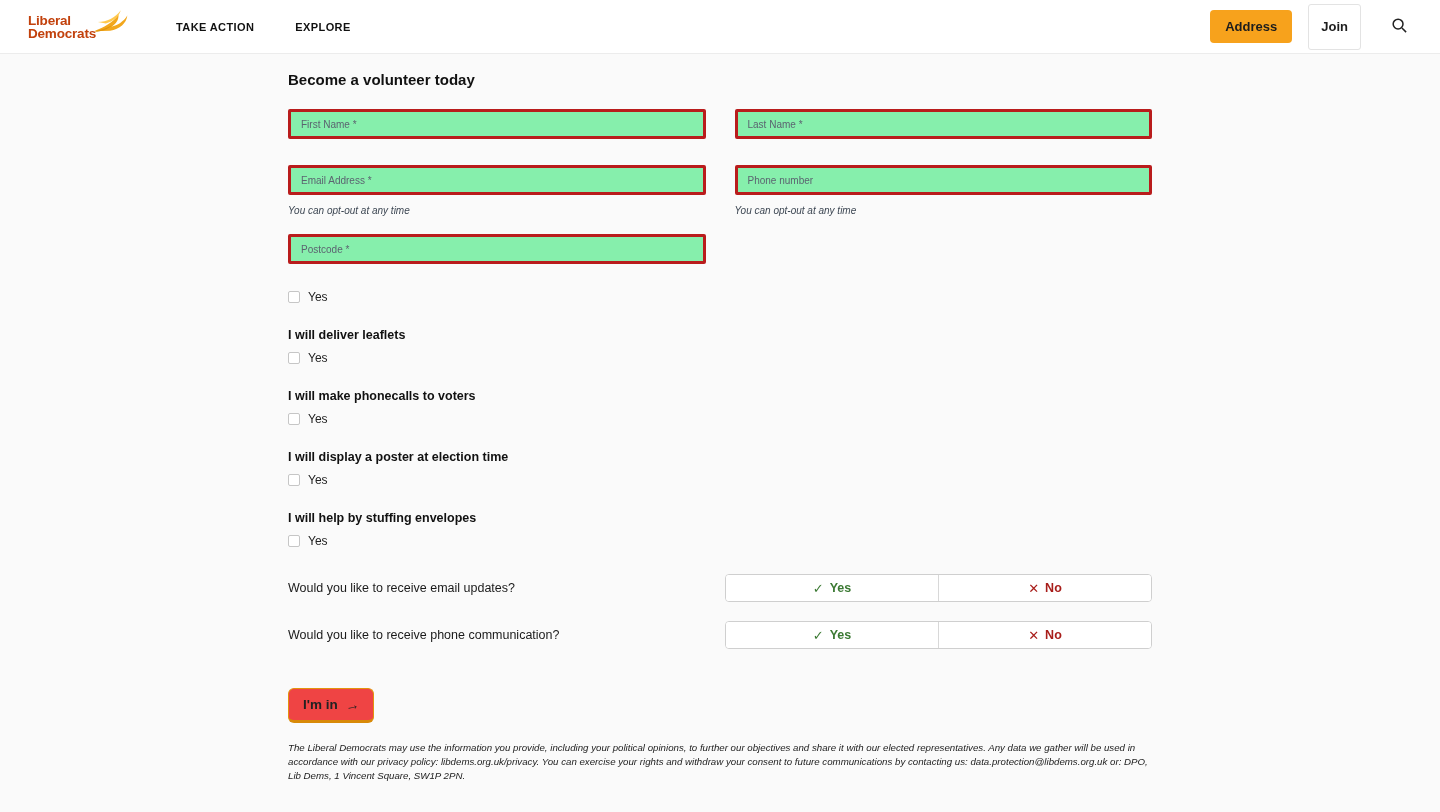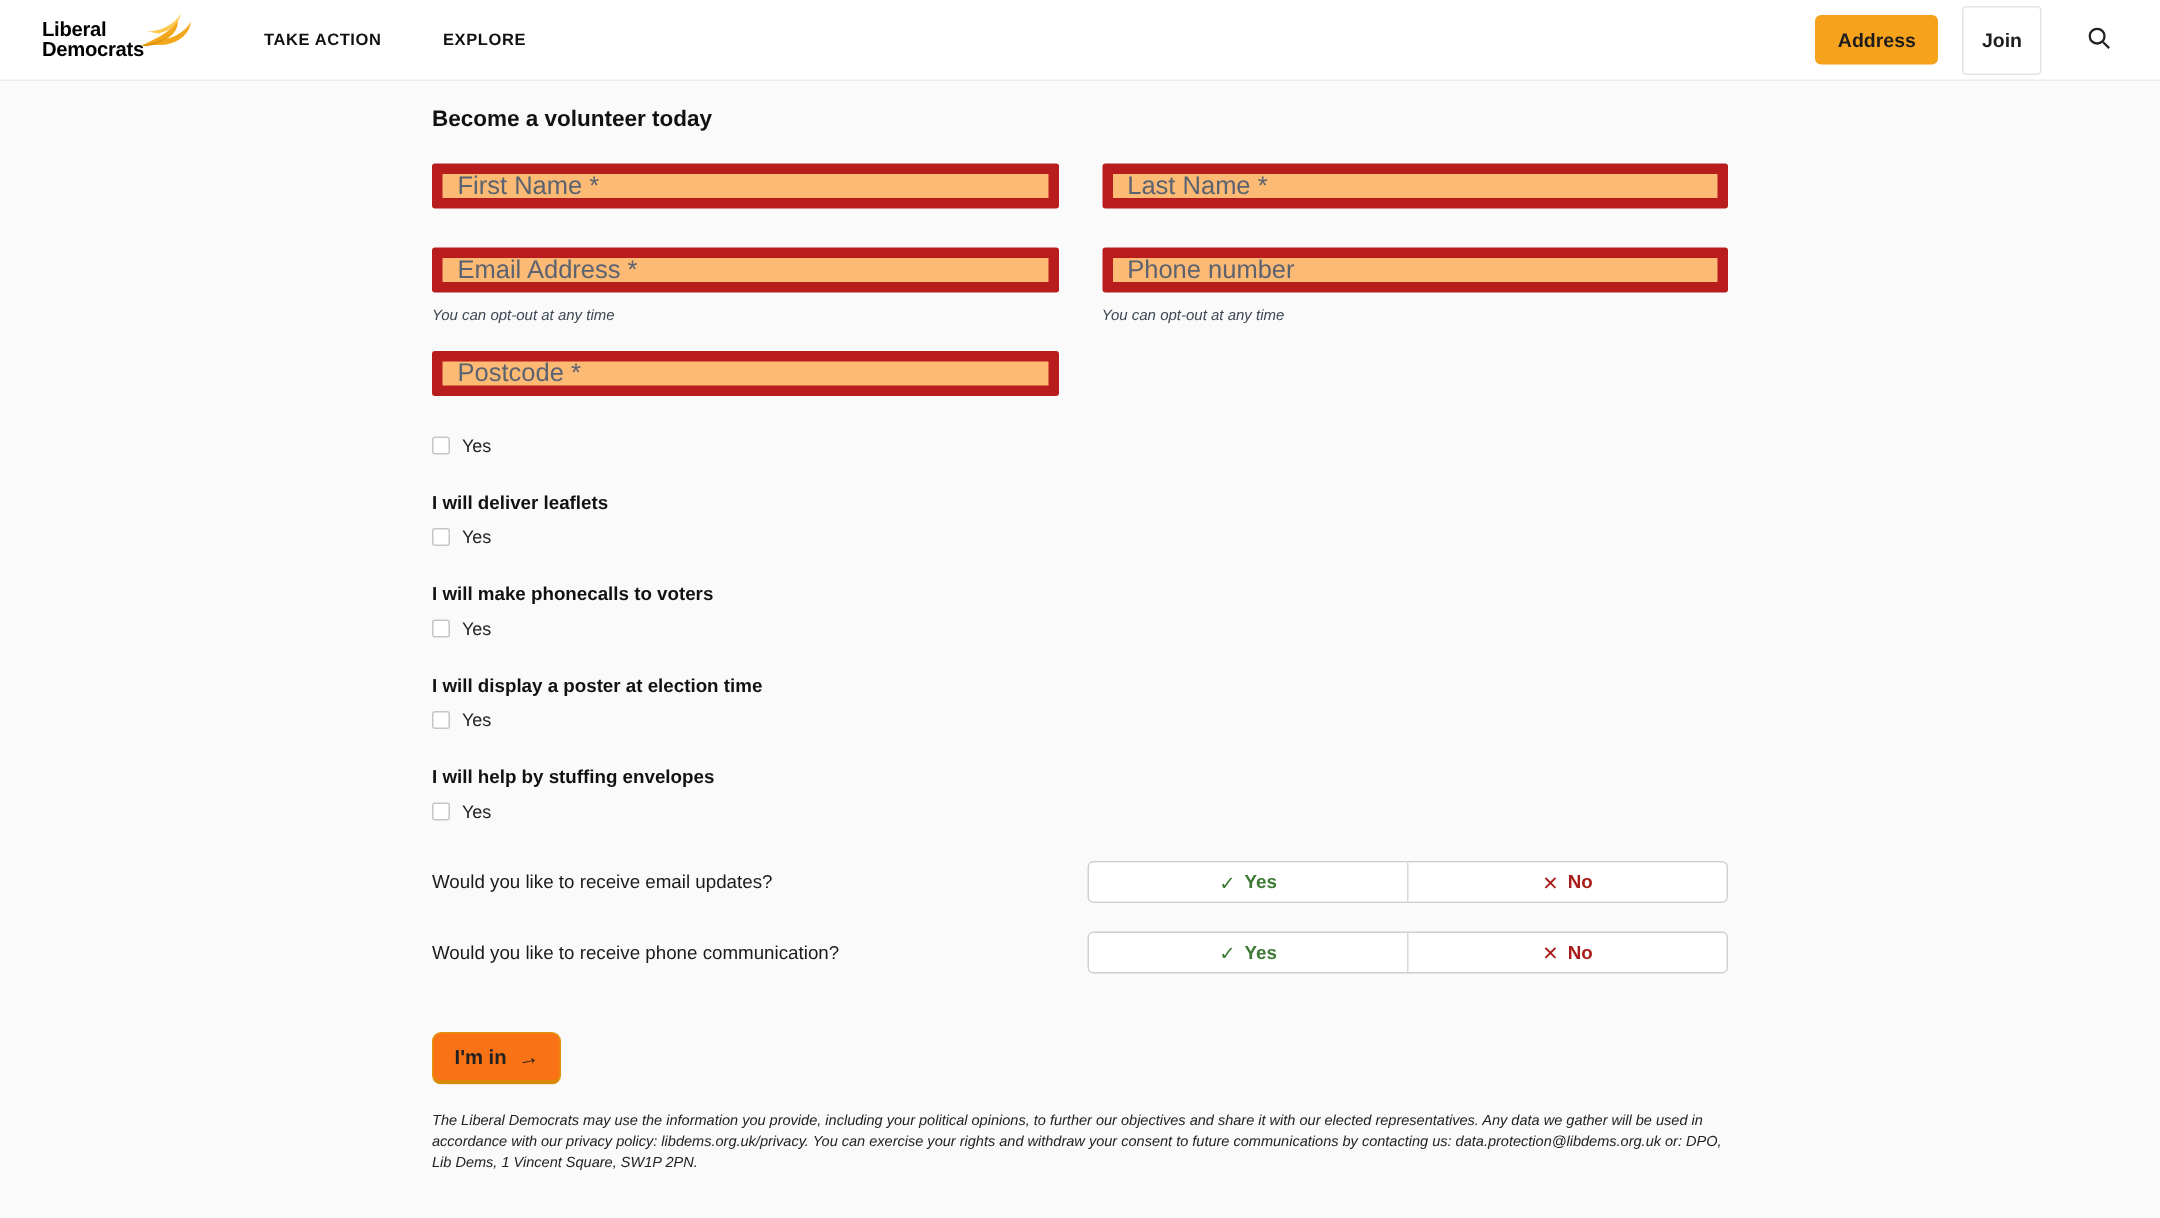--- a/index.html
+++ b/index.html
@@ -16,21 +16,21 @@
     height: 54px;
     background: #ffffff;
     border-bottom: 1px solid #ececec;
     display: flex;
     align-items: center;
     padding: 0 26px 0 28px;
   }
   .logo { display: flex; align-items: flex-start; cursor: pointer; position: relative; }
   .logo-text {
     font-size: 13.5px; font-weight: 700; line-height: 13px;
-    color: #000000; letter-spacing: -0.2px;
+    color: #c2410c; letter-spacing: -0.2px;
   }
   .logo-bird { margin-left: -4px; margin-top: -6px; }
   .nav { display: flex; margin-left: 46px; gap: 41px; align-items: flex-end; }
   .nav-item {
     font-size: 11px; font-weight: 700; letter-spacing: 0.4px;
     color: #111; cursor: pointer;
   }
   .header-spacer { flex: 1; }
   .btn-donate {
     background: #f7a21c; color: #1d1d1d;
@@ -60,23 +60,23 @@
 
   .form-grid {
     margin-top: 21px;
     display: grid;
     grid-template-columns: 1fr 1fr;
     column-gap: 29px;
   }
   .field-cell { margin-bottom: 26px; }
   .text-input {
     width: 100%; height: 30px;
-    border: 7px solid #b91c1c; border-radius: 2px;
-    background: #fdba74;
-    font-family: inherit; font-size: 17px; color: #333;
+    border: 3px solid #b91c1c; border-radius: 2px;
+    background: #86efac;
+    font-family: inherit; font-size: 10px; color: #333;
     padding: 0 10px; outline: none;
   }
   .text-input::placeholder { color: #5b6370; opacity: 1; }
   .hint {
     font-size: 10px; font-style: italic; color: #3d4753;
     margin-top: 10px; margin-bottom: -8px;
   }
   .postcode-cell { margin-bottom: 0; }
 
   
@@ -105,21 +105,21 @@
     font-size: 12.5px; font-weight: 700; cursor: pointer; background: #fff;
     border: none; font-family: inherit; gap: 6px;
   }
   .toggle-yes { color: #3c7a34; }
   .toggle-no { color: #a81d1a; border-left: 1px solid #d8d8d8; }
   .toggle-glyph { font-weight: 400; font-size: 13px; }
 
   
   .submit-btn {
     margin-top: 20px;
-    background: #f97316; color: #222;
+    background: #ef4444; color: #222;
     border: 1px solid #e3920d; border-bottom: 3px solid #d88a08;
     border-radius: 6px;
     font-family: inherit; font-size: 13.5px; font-weight: 700;
     padding: 8px 14px; height: 35px;
     display: inline-flex; align-items: center; gap: 7px;
     cursor: pointer;
   }
   .submit-arrow { font-size: 14px; font-weight: 400; transform: rotate(-12deg); display: inline-block; }
 
   

